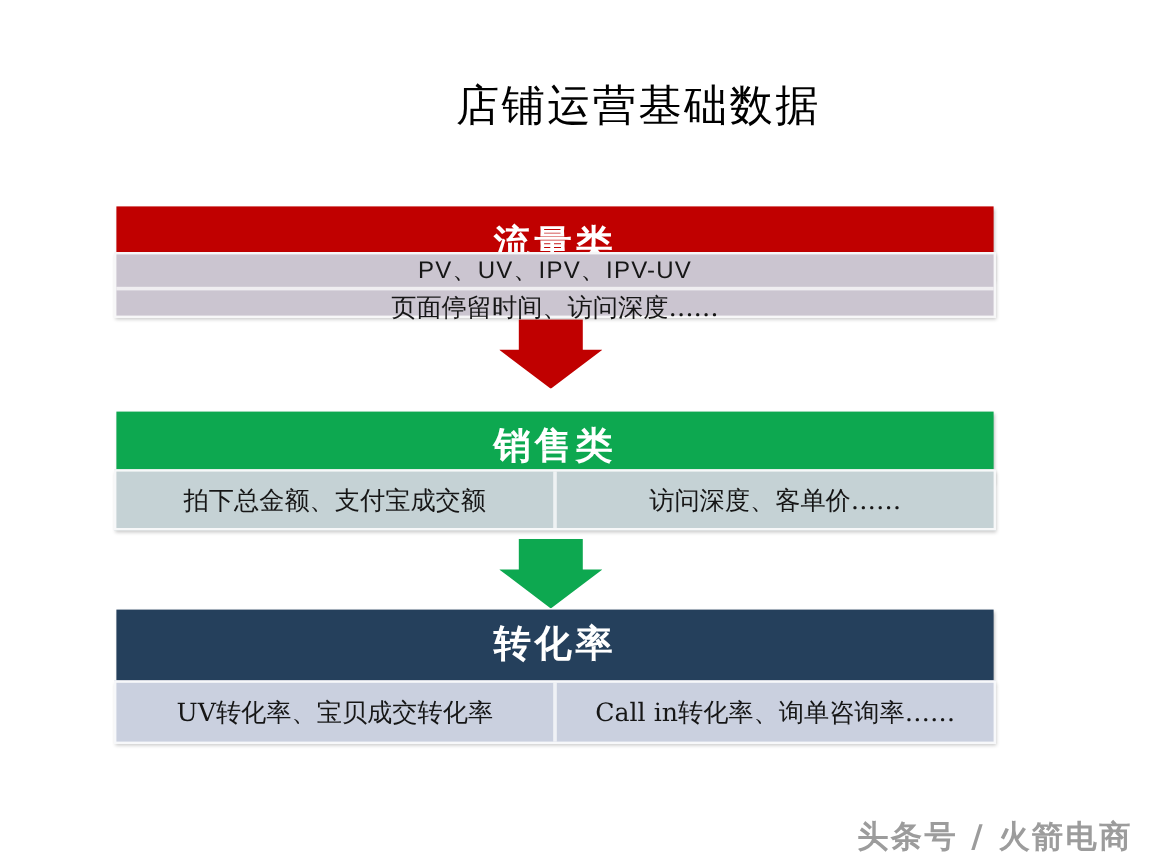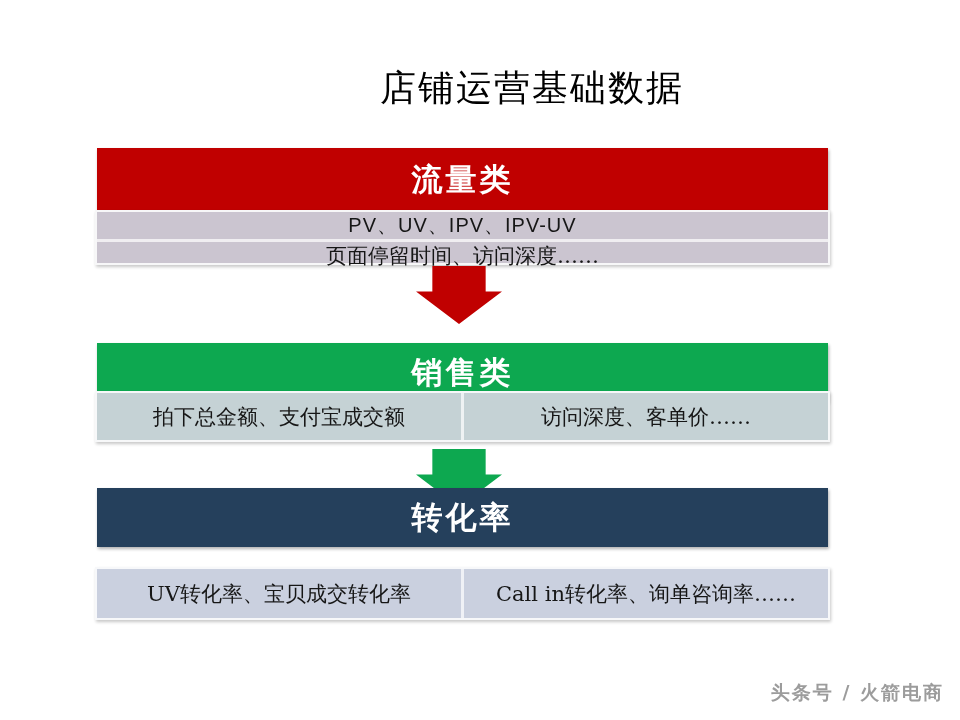--- a/index.html
+++ b/index.html
@@ -31,21 +31,21 @@
     width: 731px;
     text-align: center;
     color: #ffffff;
     font-weight: 700;
     font-size: 31px;
     letter-spacing: 3px;
     box-shadow: 1px 2px 3px rgba(0,0,0,0.30);
   }
   .band-1 { top: 148px; height: 62px; line-height: 62px; }
   .band-2 { top: 343px; height: 59px; line-height: 59px; }
-  .band-3 { top: 488px; height: 59px; line-height: 59px; }
+  .band-3 { top: 508px; height: 59px; line-height: 59px; }
   .detail-row {
     position: absolute;
     left: 95px;
     width: 735px;
     display: flex;
     box-sizing: border-box;
     border: 2px solid rgba(255,255,255,0.85);
     box-shadow: 1px 2px 3px rgba(0,0,0,0.22);
   }
   .row-1 { top: 210px; height: 55px; flex-direction: column; }
@@ -70,35 +70,35 @@
     left: 416px;
     width: 86px;
     height: 58px;
     clip-path: polygon(19% 0, 81% 0, 81% 44%, 100% 44%, 50% 100%, 0 44%, 19% 44%);
   }
   .arrow-1 { top: 266px; }
   .arrow-2 { top: 449px; }
   .watermark {
     position: absolute;
     right: 16px; top: 680px;
-    font-size: 19px;
+    font-size: 26px;
     font-weight: 700;
     color: #9c9c9c;
     letter-spacing: 2px;
     text-shadow: 2px 2px 1px rgba(255,255,255,0.95), -1px -1px 0 rgba(255,255,255,0.6);
   }
 </style>
 </head>
 <body>
 
 <div class="slide">
 
   <div class="slide-title">店铺运营基础数据</div>
 
-  <div class="band band-1" style="background: rgb(192, 0, 0); color: rgb(255, 255, 255);">流量类</div>
+  <div class="band band-1" style="background: rgb(192, 0, 0); color: rgb(255, 255, 255); margin-top: 24px;">流量类</div>
   <div class="detail-row row-1" style="background: rgb(203, 197, 208);">
     <div class="cell sans">PV、UV、IPV、IPV-UV</div>
     <div class="cell-divider"></div>
     <div class="cell">页面停留时间、访问深度……</div>
   </div>
 
   <div class="block-arrow arrow-1" style="background: rgb(192, 0, 0);"></div>
 
   <div class="band band-2" style="background: rgb(13, 168, 80); color: rgb(255, 255, 255);">销售类</div>
   <div class="detail-row row-2" style="background: rgb(197, 210, 213);">

